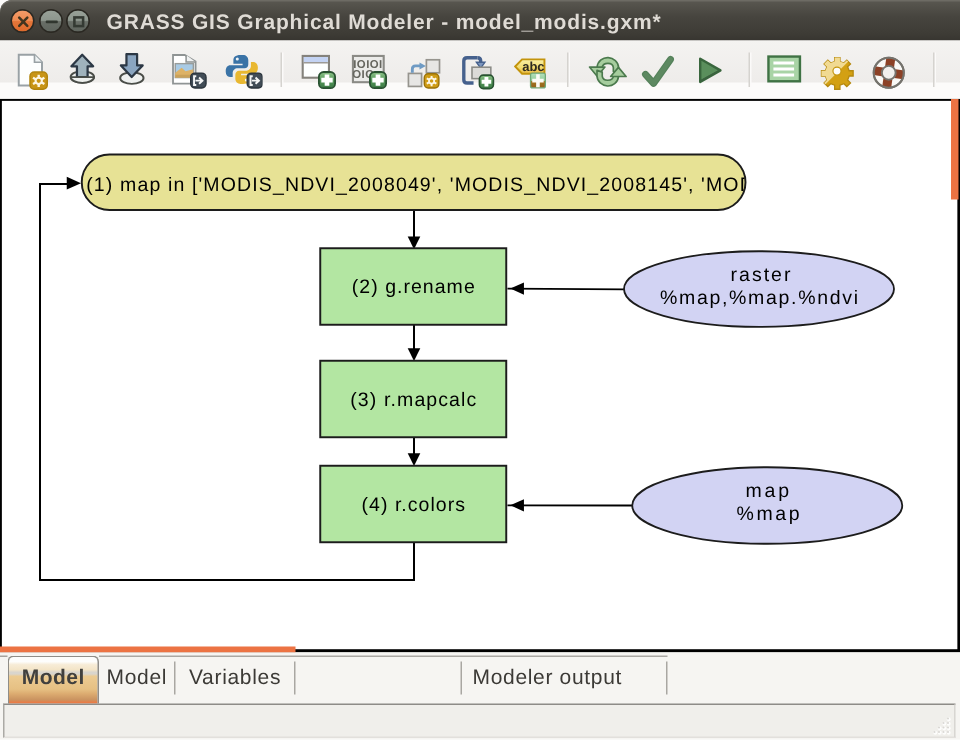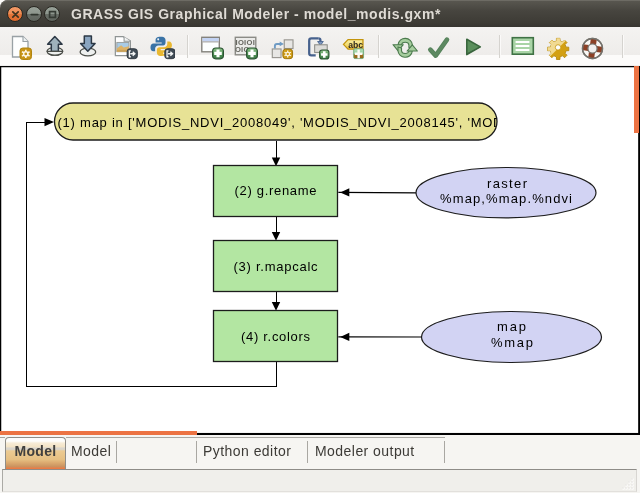--- a/index.html
+++ b/index.html
@@ -243,22 +243,22 @@
   </svg>
   <div class="vthumb"></div>
   <div class="hthumb"></div>
 
   <div class="bottom">
     <div class="ntop"></div>
     <div class="nline"></div>
     <div class="tab-sel">Model</div>
     <div class="tablbl" style="left:71px">Model</div>
     <div class="tabsep" style="left:116px"></div>
+    <div class="tablbl" style="left:126px">Variables</div>
     <div class="tabsep" style="left:196px"></div>
-    <div class="tablbl" style="left:203px">Python editor</div>
     <div class="tabsep" style="left:307px"></div>
     <div class="tablbl" style="left:315px">Modeler output</div>
     <div class="tabsep" style="left:444px"></div>
     <div class="status">
       <svg width="16" height="16" style="position:absolute;right:1px;bottom:0px">
         <g fill="#fdfdfc">
             <circle cx="13.5" cy="4.5" r="1.3"></circle>
             <circle cx="10.5" cy="7.5" r="1.3"></circle>
             <circle cx="13.5" cy="7.5" r="1.3"></circle>
             <circle cx="7.5" cy="10.5" r="1.3"></circle>

